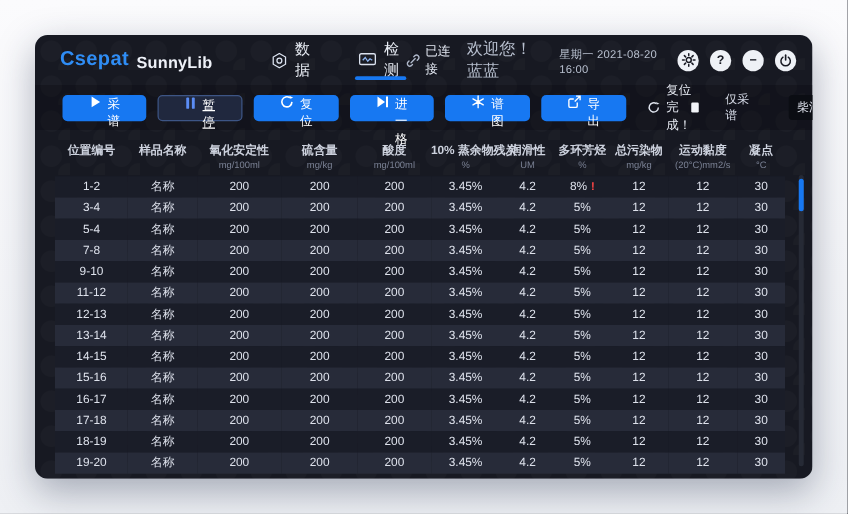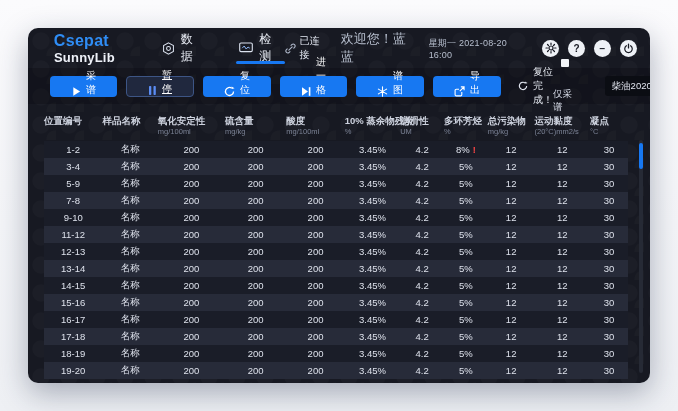--- a/index.html
+++ b/index.html
@@ -13,60 +13,60 @@
     background-image:
       radial-gradient(circle 9px at 13px 13px, rgba(255,255,255,0.022) 90%, transparent 100%),
       radial-gradient(circle 9px at 27px 27px, rgba(255,255,255,0.018) 90%, transparent 100%);
     background-size:28px 28px;
     box-shadow:0 10px 30px rgba(30,40,70,0.35);
     color:#e6e9f2;
   }
 
   
   .hdr { height:40px; display:flex; align-items:center; padding:0 13px 0 20px; }
-  .logo { display:flex; align-items:center;flex-direction:column; }
+  .logo { display:flex; align-items:flex-end; }
   .logo-main { font-size:16px; font-weight:bold; color:#2f8df5; letter-spacing:0.3px; }
   .logo-sub  { font-size:13px; color:#eef1f8; margin-left:6px; font-weight:600; letter-spacing:0.2px; }
   .tabs { display:flex; gap:30px; margin-left:44px; height:100%; }
   .tab { display:flex; align-items:center; gap:6px; font-size:12px; color:#e8ecf4; position:relative; cursor:pointer; padding:0 3px; }
   .tab .ticon { display:flex; }
   .tab.active::after { content:""; position:absolute; left:0; right:0; bottom:4px; height:3px; border-radius:2px; background:#1778f2; }
   .hdr-right { margin-left:auto; display:flex; align-items:center; gap:13px;justify-content:flex-end; }
   .conn { display:flex; align-items:center; gap:4px; font-size:10px; color:#e2e7f1; }
   .welcome { font-size:13px; color:#b7bfce; }
   .datetime { font-size:9px; color:#b7bfce; letter-spacing:0.2px; }
   .winbtns { display:flex; gap:9px; }
   .cbtn { width:17px; height:17px; border-radius:50%; background:#eef1f6; color:#171922;
           display:flex; align-items:center; justify-content:center; font-size:10px; font-weight:bold; cursor:pointer; }
 
   
   .toolbar { height:36px; display:flex; align-items:center; padding:0 16px 0 22px;
              background:rgba(8,10,16,0.32); }
-  .tbtn { height:21px; display:flex; align-items:flex-end; gap:5px; padding:0 21px;
+  .tbtn { height:21px; display:flex; align-items:flex-start; gap:5px; padding:0 21px;
           border-radius:4px; font-size:10px; color:#fff; border:none; cursor:pointer; margin-right:9px; }
   .tbtn.primary { background:#1778f2; }
   .tbtn.ghost { background:#20283e; border:1px solid #3d5585;text-decoration:underline; }
   .status { display:flex; align-items:center; gap:5px; font-size:10px; color:#e9edf5; margin-left:8px; }
   .tb-right { margin-left:auto; display:flex; align-items:center; }
-  .chk { display:flex; align-items:center; gap:21px; font-size:9.5px; color:#d7dce8; cursor:pointer;flex-direction:column; }
+  .chk { display:flex; align-items:center; gap:21px; font-size:9.5px; color:#d7dce8; cursor:pointer; }
   .chk-box { width:8px; height:8px; background:#f2f4f8; border-radius:1px; }
   .dropdown { margin-left:28px; width:96px; height:20px; background:#0b0d13; border-radius:3px;
               display:flex; align-items:center; justify-content:space-between; padding:0 7px;
               font-size:9.5px; color:#e2e6f0; cursor:pointer; }
   .caret { width:0; height:0; border-left:3.5px solid transparent; border-right:3.5px solid transparent;
            border-top:4px solid #cfd5e2; }
 
   
   .table-area { position:relative; padding:4px 16px 0 16px; }
   table { width:calc(100% - 6px); border-collapse:collapse; table-layout:fixed; }
   th { padding:3px 0 5px; vertical-align:top; }
   .col-title { font-size:9.5px; font-weight:bold; color:#cdd2de; line-height:1.25; padding-top:4px; white-space:nowrap; }
   .col-unit  { font-size:7.5px; font-weight:normal; color:#7a8194; line-height:1.2; }
   td { height:17px; font-size:9.5px; color:#dde1eb; text-align:center; white-space:nowrap; }
-  th { text-align:left;margin-top:43px; }
+  th { text-align:center;margin-top:43px; }
   tbody tr:nth-child(odd)  { background:#1a1d28; }
   tbody tr:nth-child(even) { background:#272b39; }
   th:nth-child(1){width:10%}  th:nth-child(2){width:9.5%} th:nth-child(3){width:11.5%}
   th:nth-child(4){width:10.5%} th:nth-child(5){width:10%} th:nth-child(6){width:9.5%}
   th:nth-child(7){width:7.5%} th:nth-child(8){width:7.5%} th:nth-child(9){width:8%}
   th:nth-child(10){width:9.5%} th:nth-child(11){width:6.5%}
   .alert-mark { color:#ff4646; font-weight:bold; margin-left:3px; font-size:9px; }
 
   .vscroll { position:absolute; right:7px; top:36px; bottom:6px; width:4px;
              background:#262a35; border-radius:2px; }
@@ -301,21 +301,21 @@
               <td>200</td>
               <td>200</td>
               <td>3.45%</td>
               <td>4.2</td>
               <td>5%</td>
               <td>12</td>
               <td>12</td>
               <td>30</td>
             </tr>
             <tr>
-              <td>5-9</td>
+              <td>5-4</td>
               <td>名称</td>
               <td>200</td>
               <td>200</td>
               <td>200</td>
               <td>3.45%</td>
               <td>4.2</td>
               <td>5%</td>
               <td>12</td>
               <td>12</td>
               <td>30</td>

